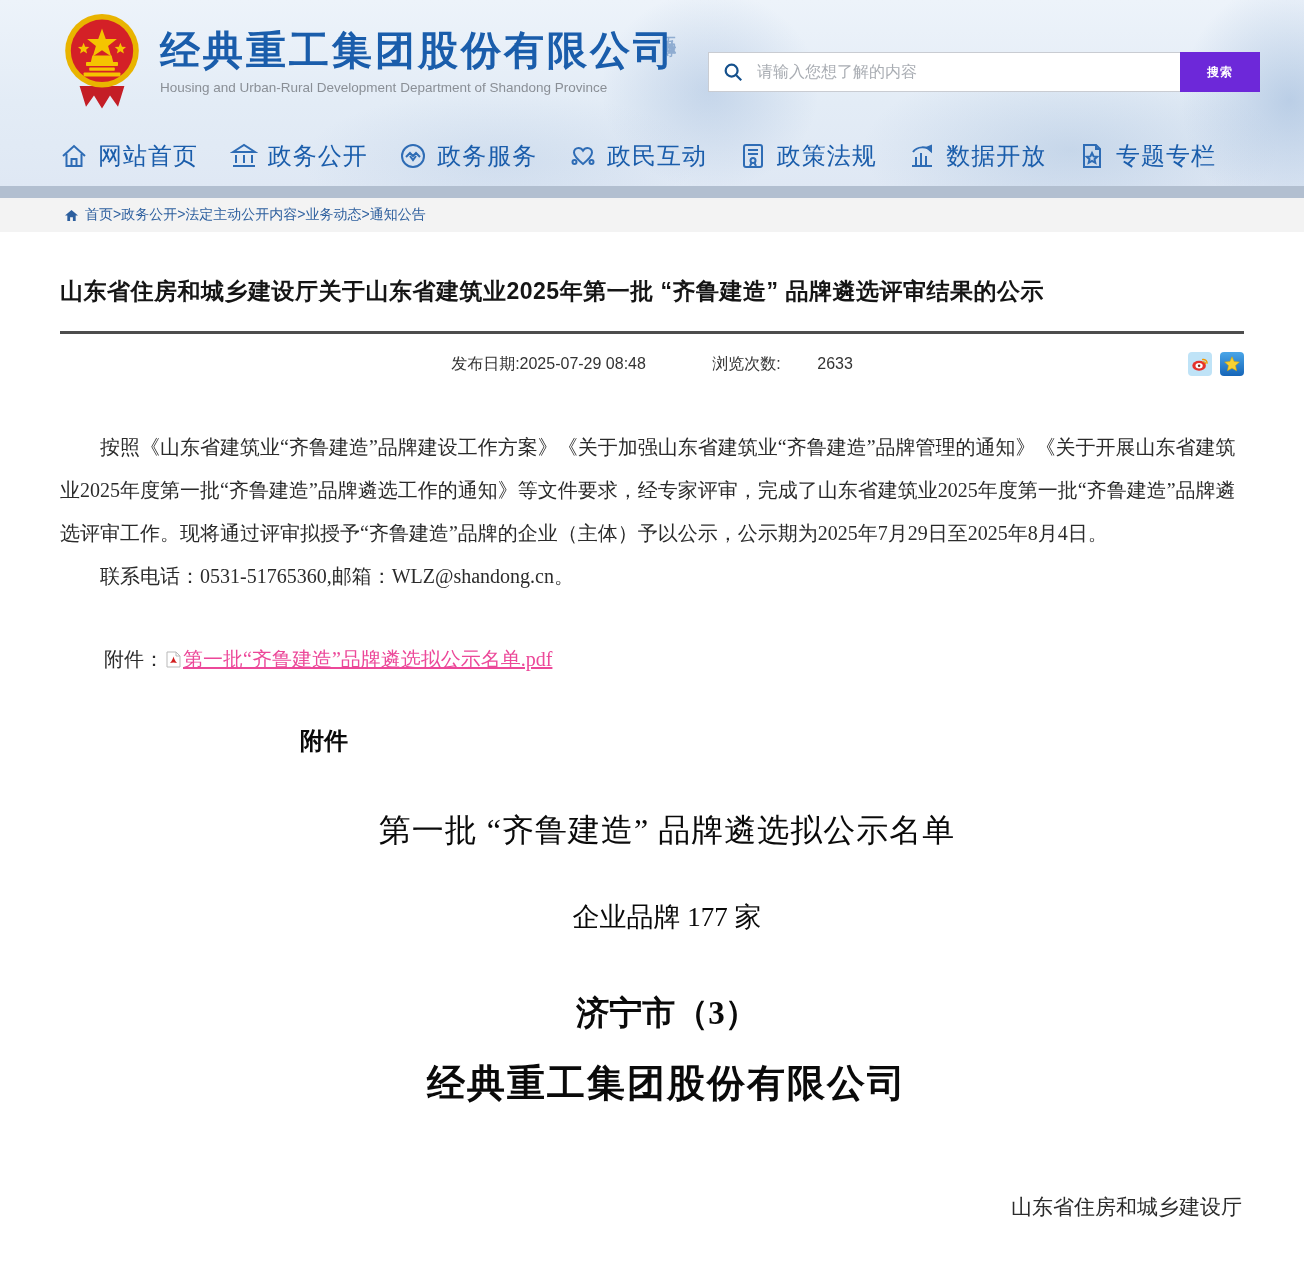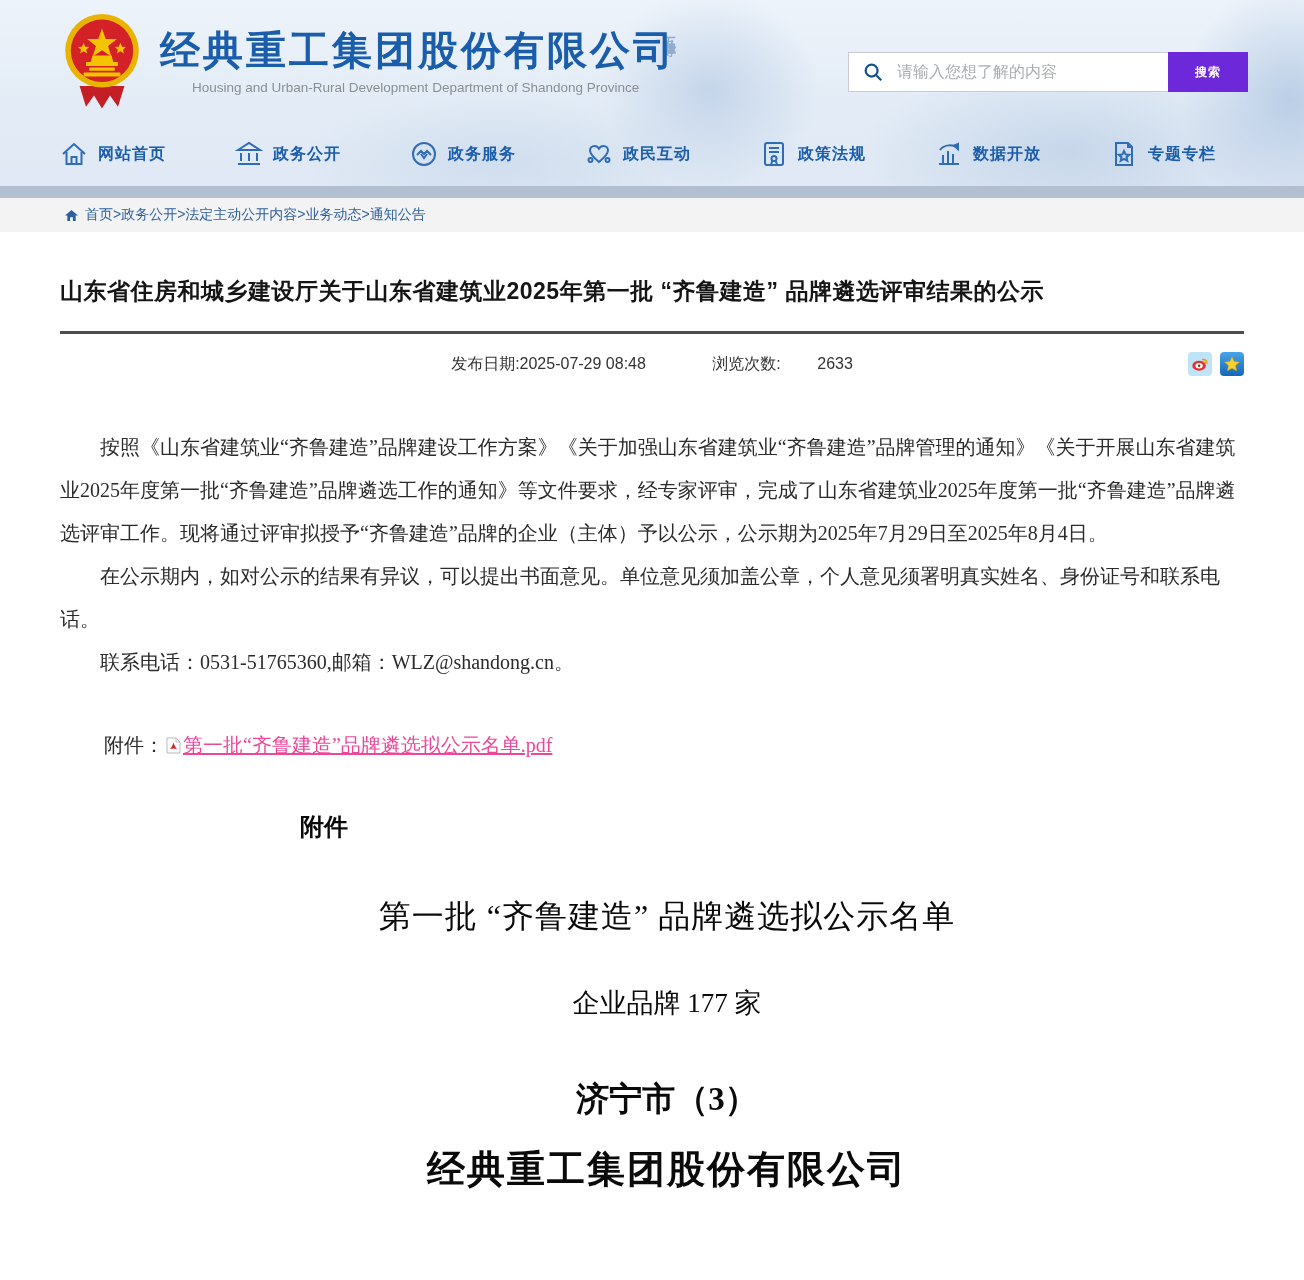--- a/index.html
+++ b/index.html
@@ -19,35 +19,35 @@
   .blob4 { left:300px; top:90px; width:400px; height:140px;
     background:radial-gradient(ellipse at center, rgba(150,180,215,.22), rgba(150,180,215,0) 70%); }
   .decor-stone { position:absolute; left:660px; top:26px; writing-mode:vertical-rl;
     font-size:13px; letter-spacing:2px; color:#7d9fc9; opacity:.8; font-weight:bold;
     font-family:"Liberation Serif","DejaVu Serif",serif; }
 
   .logo-row { position:absolute; left:62px; top:12px; display:flex; align-items:flex-start; }
   .emblem { width:80px; height:100px; flex:0 0 auto; }
   .site-titles { margin-left:18px; padding-top:16px; }
   .site-title { font-size:40px; font-weight:bold; color:#1a5dab; letter-spacing:3px; line-height:1.1; }
-  .site-subtitle { margin-top:8px; font-size:13.5px; color:#8a8f96;margin-left:32px; }
-
-  .search-box { position:absolute; top:52px; right:56px; width:400px; height:40px;
+  .site-subtitle { margin-top:8px; font-size:13.5px; color:#8a8f96; }
+
+  .search-box { position:absolute; top:52px; right:44px; width:552px; height:40px;
     display:flex; background:#fff; border:1px solid #c9ccd2; }
   .search-icon-wrap { width:48px; display:flex; align-items:center; justify-content:center; }
   .search-input { flex:1; border:none; outline:none; font-size:16px; color:#333; background:transparent; }
   .search-input::placeholder { color:#a9adb3; }
   .search-button { width:80px; height:40px; margin:-1px -1px -1px 0; border:none; cursor:pointer;
     background:#6d28d9; color:#fff; font-size:12px; font-weight:bold; letter-spacing:1px; }
 
   .nav { position:absolute; left:60px; right:88px; top:140px; display:flex;
     justify-content:space-between; align-items:center; }
   .nav-item { display:flex; align-items:center; gap:10px; cursor:pointer; }
   .nav-item svg { width:28px; height:28px; }
-  .nav-label { font-size:16px; font-weight:bold; color:#1a5dab; letter-spacing:1px; }
+  .nav-label { font-size:24px; font-weight:normal; color:#1a5dab; letter-spacing:1px; }
 
   .header-strip { height:12px; background:#b2bfd0; }
 
   
   .breadcrumb { height:34px; background:#f3f3f3; display:flex; align-items:center;
     padding-left:64px; font-size:14px; color:#2d5f9e; }
   .breadcrumb svg { width:15px; height:13px; margin-right:6px; }
   .breadcrumb-path { cursor:pointer; }
 
   
@@ -226,21 +226,20 @@
       <span class="share-icon share-qzone">
         <svg width="18" height="18" viewBox="0 0 20 20">
           <polygon points="10,2 12.4,7.3 18.2,7.9 13.9,11.8 15.1,17.5 10,14.6 4.9,17.5 6.1,11.8 1.8,7.9 7.6,7.3" fill="#f8d131" stroke="#d9a400" stroke-width="0.6"></polygon>
         </svg>
       </span>
     </span>
   </div>
 
   <div class="article-body">
     <p>按照《山东省建筑业“齐鲁建造”品牌建设工作方案》《关于加强山东省建筑业“齐鲁建造”品牌管理的通知》《关于开展山东省建筑业2025年度第一批“齐鲁建造”品牌遴选工作的通知》等文件要求，经专家评审，完成了山东省建筑业2025年度第一批“齐鲁建造”品牌遴选评审工作。现将通过评审拟授予“齐鲁建造”品牌的企业（主体）予以公示，公示期为2025年7月29日至2025年8月4日。</p>
-    <p>在公示期内，如对公示的结果有异议，可以提出书面意见。单位意见须加盖公章，个人意见须署明真实姓名、身份证号和联系电话。</p>
     <p class="contact-line">联系电话：0531-51765360,邮箱：WLZ@shandong.cn。</p>
   </div>
 
   <div class="attachment-row">
     <span>附件：</span>
     <svg class="pdf-icon" viewBox="0 0 15 17">
       <path d="M1 1 H10 L14 5 V16 H1 Z" fill="#fff" stroke="#b9b9b9" stroke-width="1"></path>
       <path d="M10 1 V5 H14" fill="none" stroke="#b9b9b9" stroke-width="1"></path>
       <path d="M4 12 C5.5 10.5 7 7.5 7.5 5.5 C8 7.5 9.5 10.5 11 12 C9 11.2 6 11.2 4 12 Z" fill="#d21e1e"></path>
     </svg>

